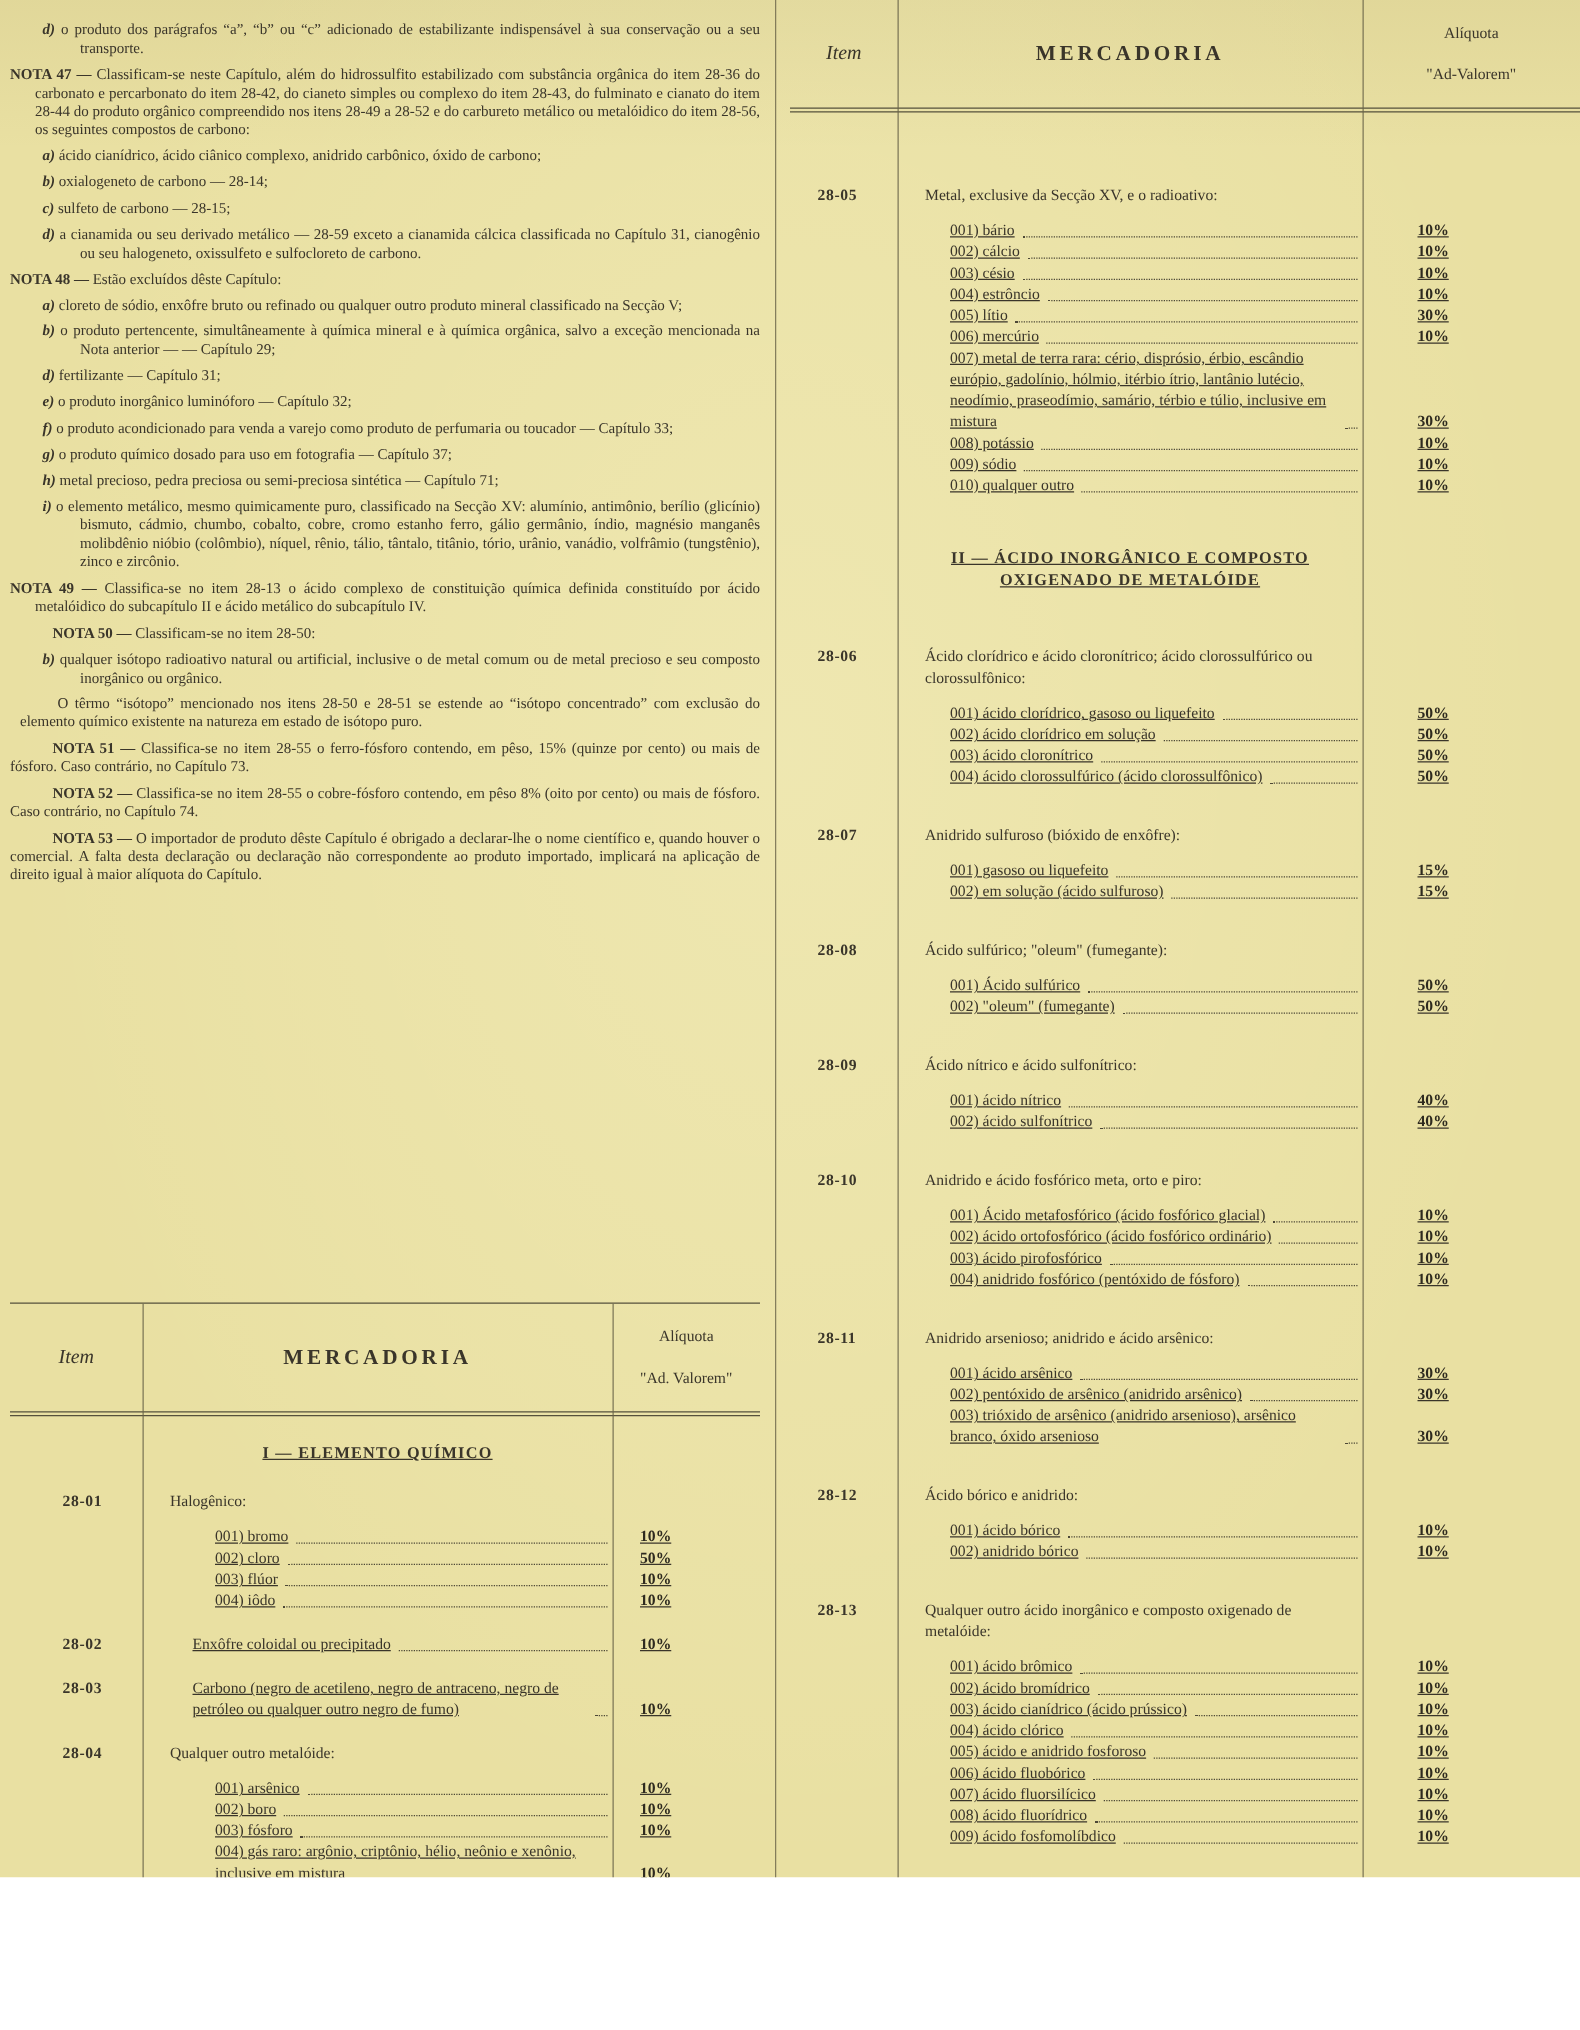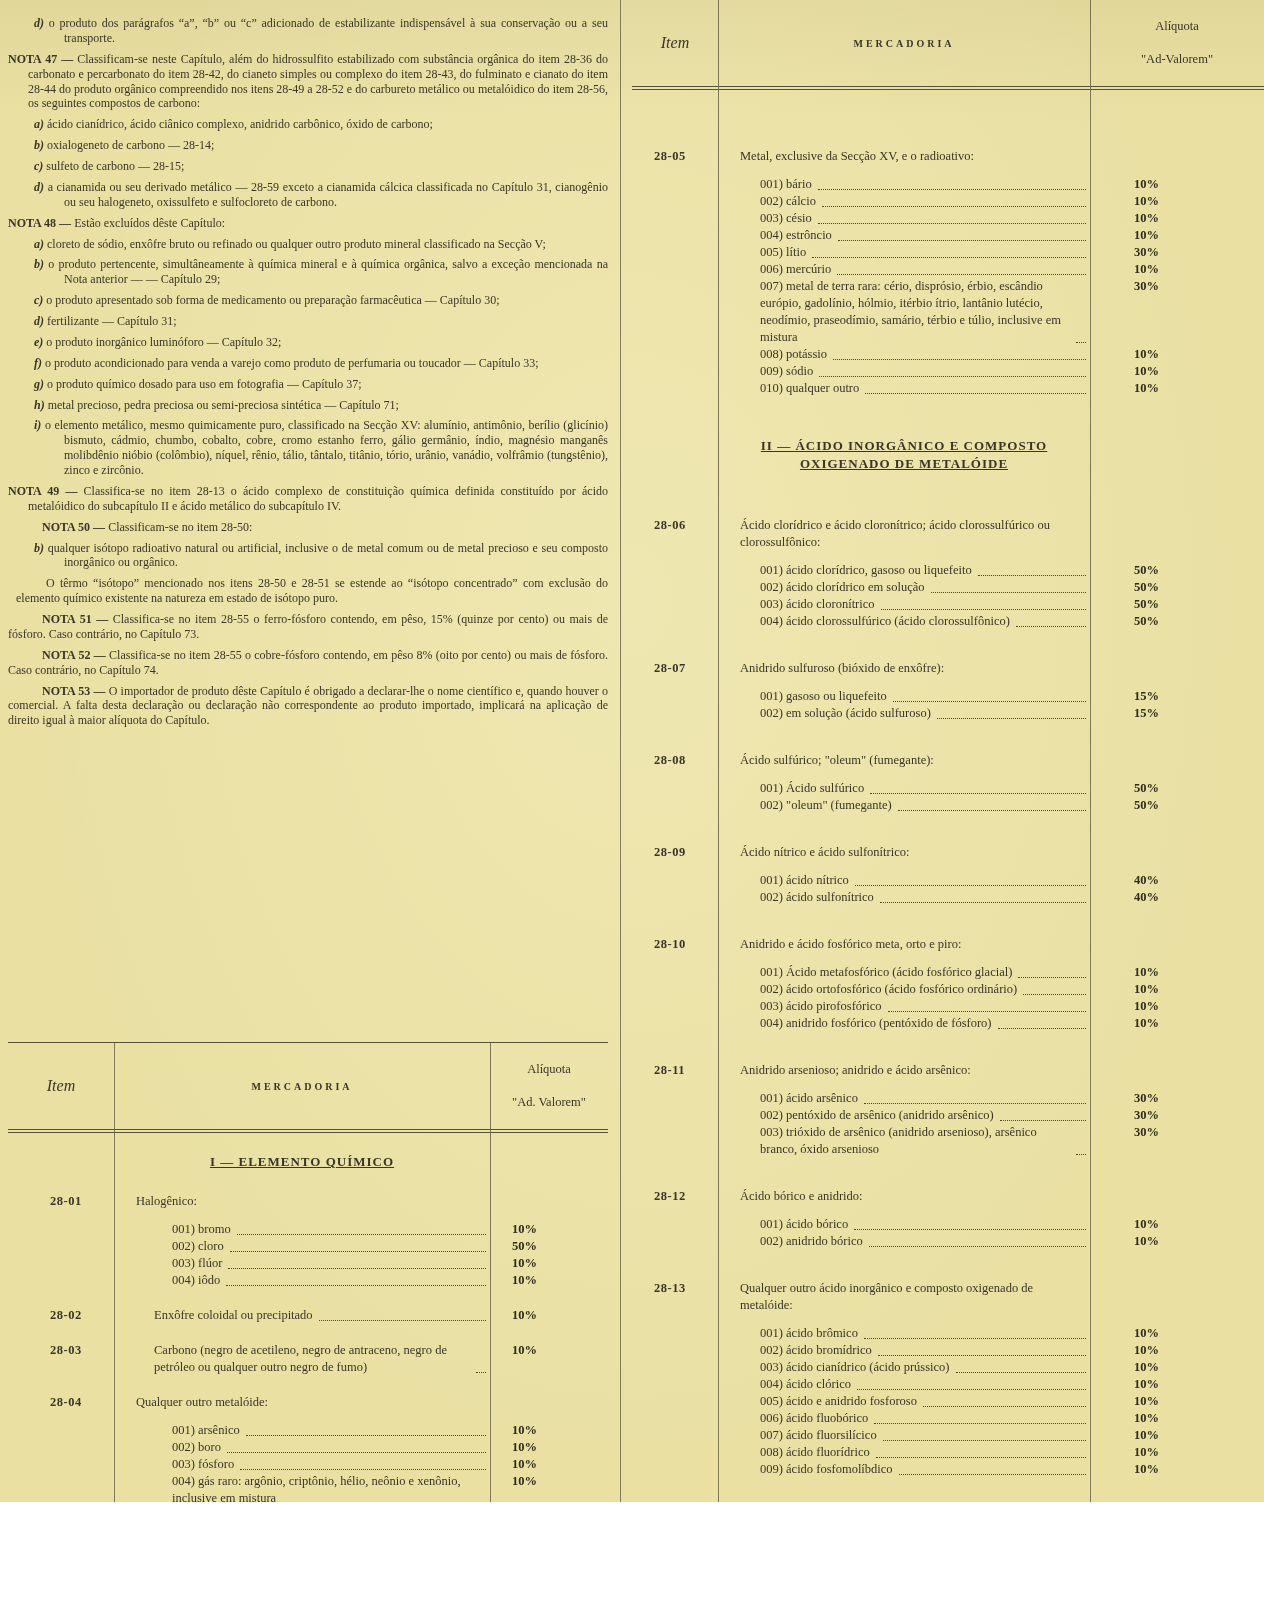--- a/index.html
+++ b/index.html
@@ -32,40 +32,40 @@
                  border-top:1px solid #56513c; height:582px; overflow:hidden; }
   .table.right { --codew:86px;  --mercw:372px; --ratew:174px; --subpad:42px; --ratepad:44px;
                  height:1624px; overflow:hidden; }
   .vline { position:absolute; top:0; bottom:0; width:1px; background:#6a6449; opacity:.85; }
   .table .v1 { left:var(--codew); }
   .table .v2 { left:calc(var(--codew) + var(--mercw)); }
 
   .thead { display:flex; height:86px; border-bottom:4px double #56513c; align-items:stretch; }
   .th-item { flex:0 0 var(--codew); display:flex; align-items:center; justify-content:center; font-style:italic; font-size:16px; }
   .th-merc { flex:0 0 var(--mercw); display:flex; align-items:center; justify-content:center;
-             letter-spacing:3px; font-size:10px; font-weight:600; }
+             letter-spacing:3px; font-size:17px; font-weight:600; }
   .th-aliq { flex:1; display:flex; flex-direction:column; justify-content:space-evenly; align-items:center;
              font-size:12.5px; text-align:center; }
 
   .tbody.left-body { padding-top:2px; }
   .tbody.right-body { padding-top:58px; }
 
   .section-heading { margin:18px 0 22px calc(var(--codew)); width:var(--mercw); text-align:center;
                      font-weight:700; letter-spacing:1px; font-size:13px;text-decoration:underline; }
   .table.right .section-heading { margin-top:40px; margin-bottom:44px; }
   .section-heading .sh-inner { max-width:330px; margin:0 auto; line-height:1.4; }
 
   .entry { display:flex; margin-bottom:18px; line-height:17px; }
   .table.right .entry { margin-bottom:30px; }
   .code { flex:0 0 var(--codew); box-sizing:border-box; padding-left:42px; font-weight:600; letter-spacing:.5px; }
   .table.right .code { padding-left:22px; }
   .entry-body { flex:1; min-width:0; }
   .desc { padding-left:22px; margin-right:calc(var(--ratew) + 4px); margin-bottom:11px; }
 
-  .sub { display:flex; padding-left:var(--subpad); }
+  .sub { display:flex; align-items:flex-end; padding-left:var(--subpad);text-decoration:underline; }
   .sub.lead0 { padding-left:40px; }
   .sub-text { max-width:calc(100% - var(--ratew) - 6px); }
   .leader { flex:1 1 auto; min-width:10px; border-bottom:1.5px dotted #4d4836; margin:0 4px 3px 6px; }
   .rate { flex:0 0 var(--ratew); box-sizing:border-box; padding-left:var(--ratepad); font-weight:700; color:#2e2a1f; }
 </style>
 </head>
 <body>
 
 <div class="page">
 
@@ -73,21 +73,20 @@
     <div class="notes" id="notes">
         <div class="note letter"><span class="note-label">d) </span>o produto dos parágrafos “a”, “b” ou “c” adicionado de estabilizante indispensável à sua conservação ou a seu transporte.</div>
         <div class="note nota"><span class="note-label">NOTA 47 — </span>Classificam-se neste Capítulo, além do hidrossulfito estabilizado com substância orgânica do item 28-36 do carbonato e percarbonato do item 28-42, do cianeto simples ou complexo do item 28-43, do fulminato e cianato do item 28-44 do produto orgânico compreendido nos itens 28-49 a 28-52 e do carbureto metálico ou metalóidico do item 28-56, os seguintes compostos de carbono:</div>
         <div class="note letter"><span class="note-label">a) </span>ácido cianídrico, ácido ciânico complexo, anidrido carbônico, óxido de carbono;</div>
         <div class="note letter"><span class="note-label">b) </span>oxialogeneto de carbono — 28-14;</div>
         <div class="note letter"><span class="note-label">c) </span>sulfeto de carbono — 28-15;</div>
         <div class="note letter"><span class="note-label">d) </span>a cianamida ou seu derivado metálico — 28-59 exceto a cianamida cálcica classificada no Capítulo 31, cianogênio ou seu halogeneto, oxissulfeto e sulfocloreto de carbono.</div>
         <div class="note nota"><span class="note-label">NOTA 48 — </span>Estão excluídos dêste Capítulo:</div>
         <div class="note letter"><span class="note-label">a) </span>cloreto de sódio, enxôfre bruto ou refinado ou qualquer outro produto mineral classificado na Secção V;</div>
         <div class="note letter"><span class="note-label">b) </span>o produto pertencente, simultâneamente à química mineral e à química orgânica, salvo a exceção mencionada na Nota anterior — — Capítulo 29;</div>
-        <div class="note letter"><span class="note-label">c) </span>o produto apresentado sob forma de medicamento ou preparação farmacêutica — Capítulo 30;</div>
         <div class="note letter"><span class="note-label">d) </span>fertilizante — Capítulo 31;</div>
         <div class="note letter"><span class="note-label">e) </span>o produto inorgânico luminóforo — Capítulo 32;</div>
         <div class="note letter"><span class="note-label">f) </span>o produto acondicionado para venda a varejo como produto de perfumaria ou toucador — Capítulo 33;</div>
         <div class="note letter"><span class="note-label">g) </span>o produto químico dosado para uso em fotografia — Capítulo 37;</div>
         <div class="note letter"><span class="note-label">h) </span>metal precioso, pedra preciosa ou semi-preciosa sintética — Capítulo 71;</div>
         <div class="note letter"><span class="note-label">i) </span>o elemento metálico, mesmo quimicamente puro, classificado na Secção XV: alumínio, antimônio, berílio (glicínio) bismuto, cádmio, chumbo, cobalto, cobre, cromo estanho ferro, gálio germânio, índio, magnésio manganês molibdênio nióbio (colômbio), níquel, rênio, tálio, tântalo, titânio, tório, urânio, vanádio, volfrâmio (tungstênio), zinco e zircônio.</div>
         <div class="note nota"><span class="note-label">NOTA 49 — </span>Classifica-se no item 28-13 o ácido complexo de constituição química definida constituído por ácido metalóidico do subcapítulo II e ácido metálico do subcapítulo IV.</div>
         <div class="note nota-indent"><span class="note-label">NOTA 50 — </span>Classificam-se no item 28-50:</div>
         <div class="note letter"><span class="note-label">b) </span>qualquer isótopo radioativo natural ou artificial, inclusive o de metal comum ou de metal precioso e seu composto inorgânico ou orgânico.</div>
         <div class="note plain">O têrmo “isótopo” mencionado nos itens 28-50 e 28-51 se estende ao “isótopo concentrado” com exclusão do elemento químico existente na natureza em estado de isótopo puro.</div>

